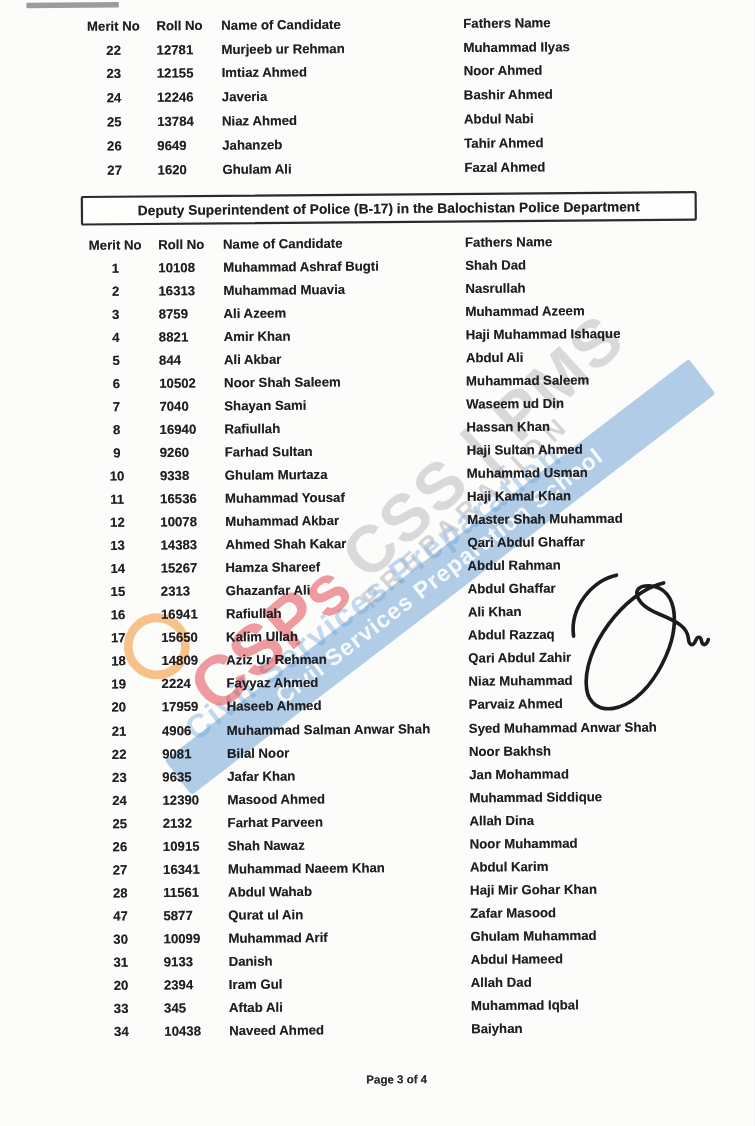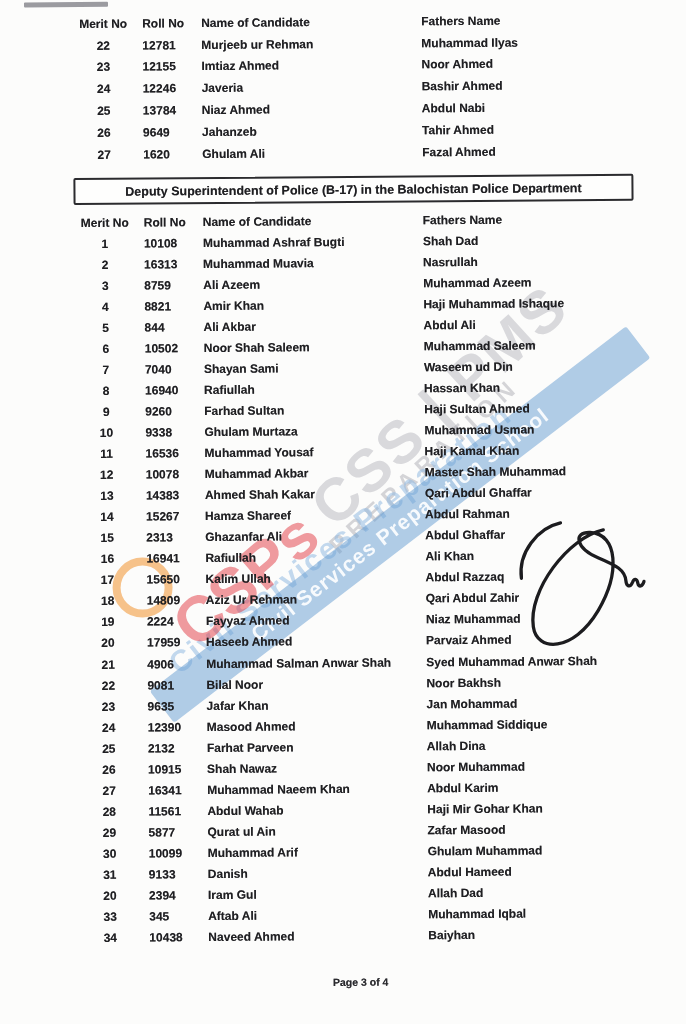--- a/index.html
+++ b/index.html
@@ -296,21 +296,21 @@
               <span class="c name">Muhammad Naeem Khan</span>
               <span class="c father">Abdul Karim</span>
             </div>
             <div class="trow">
               <span class="c merit">28</span>
               <span class="c roll">11561</span>
               <span class="c name">Abdul Wahab</span>
               <span class="c father">Haji Mir Gohar Khan</span>
             </div>
             <div class="trow">
-              <span class="c merit">29</span>
+              <span class="c merit">47</span>
               <span class="c roll">5877</span>
               <span class="c name">Qurat ul Ain</span>
               <span class="c father">Zafar Masood</span>
             </div>
             <div class="trow">
               <span class="c merit">30</span>
               <span class="c roll">10099</span>
               <span class="c name">Muhammad Arif</span>
               <span class="c father">Ghulam Muhammad</span>
             </div>

